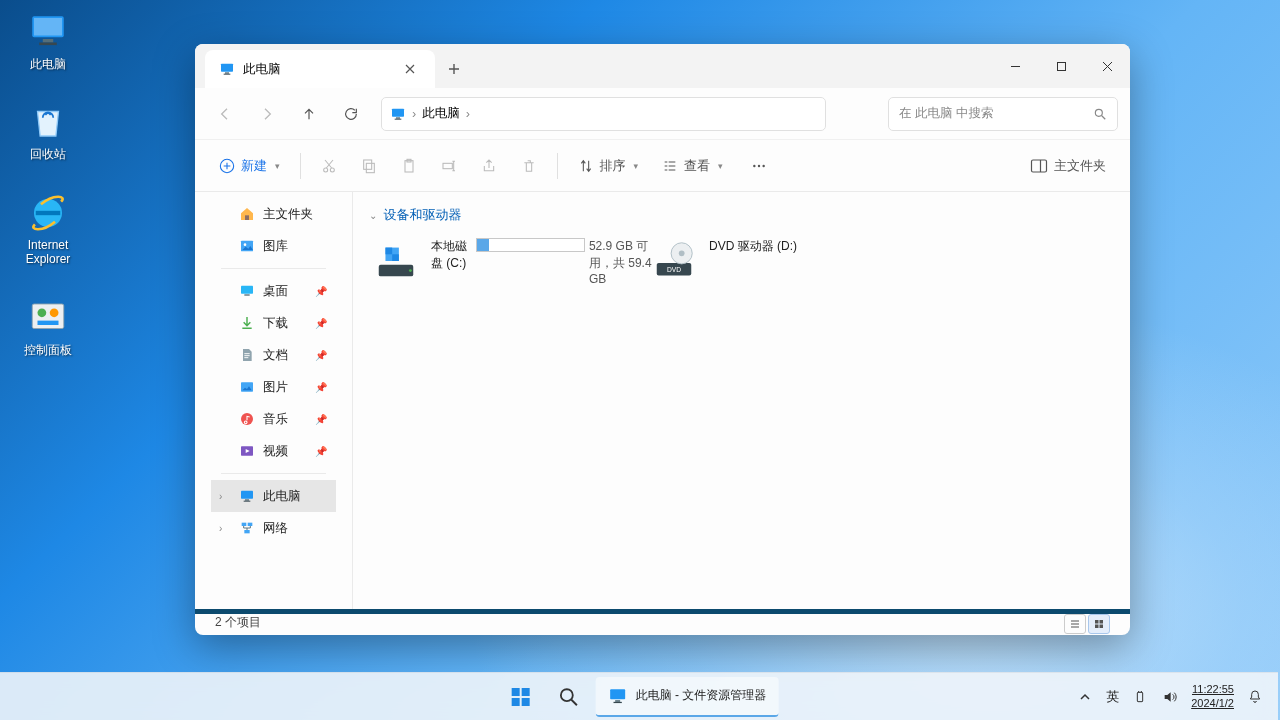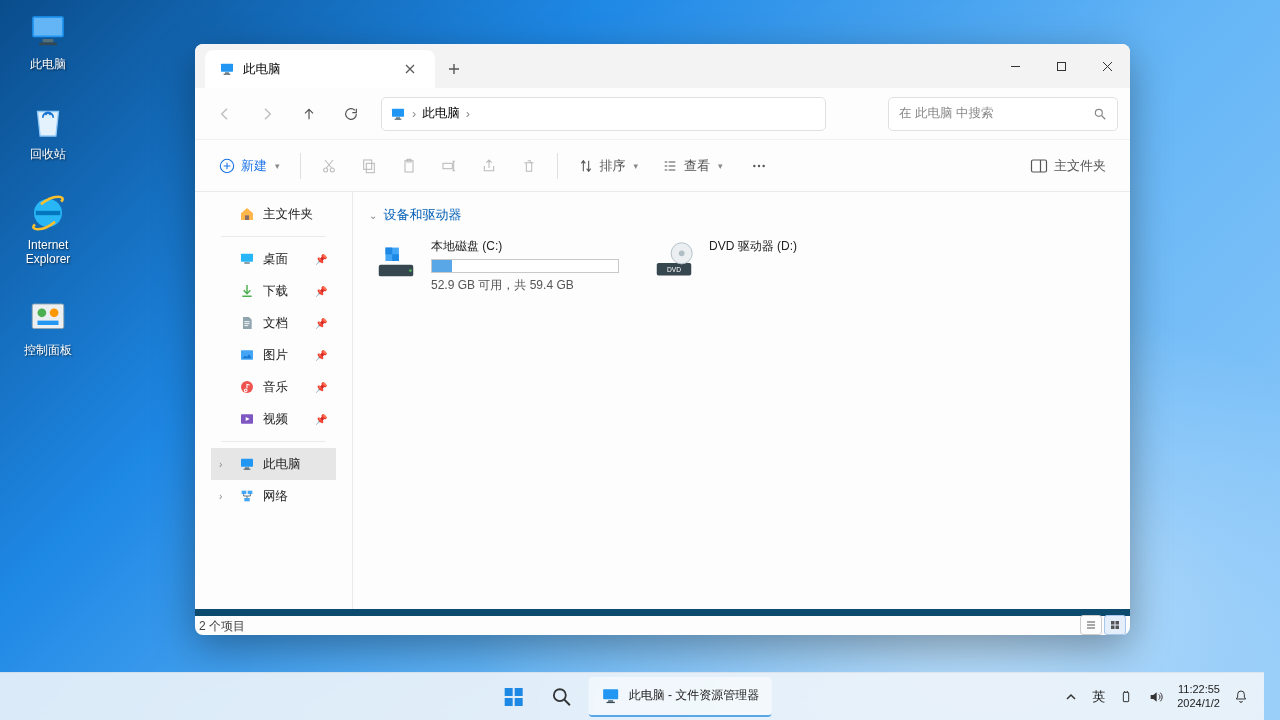--- a/index.html
+++ b/index.html
@@ -51,37 +51,37 @@
   .side-item .exp { position: absolute; left: 8px; color: #888; font-size: 10px; }
   .side-sep { height: 1px; background: #eaeaea; margin: 6px 10px; }
   .ico-sm { width: 16px; height: 16px; flex-shrink: 0; }
 
   .content { flex: 1; padding: 14px 16px; overflow: auto; }
   .group-hdr { color: #0560b6; font-size: 13px; margin-bottom: 10px; display: flex; align-items: center; gap: 6px; }
   .group-hdr .chev { color: #888; font-size: 10px;}
   .drives { display: flex; gap: 28px; flex-wrap: wrap; }
   .drive { display: flex; gap: 12px; width: 250px; padding: 4px; border-radius: 4px; }
   .drive-ico { width: 46px; height: 46px; flex-shrink: 0; display:flex; align-items:center; justify-content:center; }
-  .drive-info { display: flex; flex-direction: column; gap: 4px; font-size: 12px; color: #222; }
+  .drive-info { display: flex; flex-direction: row; gap: 4px; font-size: 12px; color: #222; }
   .bar { width: 188px; height: 14px; border: 1px solid #c8c8c8; background: #fff; }
   .bar-fill { height: 100%; background: #5aa7e8; }
   .drive-sub { color: #555; font-size: 12px; }
 
-  .statusbar { height: 26px; border-top: 7px solid #0c4a6e; display: flex; align-items: flex-end; padding: 0 4px; font-size: 12px; color: #444; }
+  .statusbar { height: 26px; border-top: 5px solid #0c4a6e; display: flex; align-items: flex-start; padding: 0 20px; font-size: 12px; color: #444; }
   .statusbar .view-toggles { margin-left: auto; display: flex; gap: 2px; }
   .vt { width: 22px; height: 20px; border: 1px solid #ccc; display: flex; align-items: center; justify-content: center; border-radius: 3px; color: #555; }
   .vt.active { background: #e5eefb; border-color: #a8c7ec; }
 
   
-  .taskbar { position: absolute; bottom: 0; left: 0; right: 16px; height: 48px; background: rgba(238,244,249,0.9); backdrop-filter: blur(8px); display: flex; align-items: center; z-index: 20; border-top: 1px solid rgba(0,0,0,0.05); }
+  .taskbar { position: absolute; bottom: 0; left: 0; right: 2px; height: 48px; background: rgba(238,244,249,0.9); backdrop-filter: blur(8px); display: flex; align-items: center; z-index: 20; border-top: 1px solid rgba(0,0,0,0.05); }
   .taskbar-center { position: absolute; left: 50%; transform: translateX(-50%); display: flex; align-items: center; gap: 6px; }
   .task-btn { width: 42px; height: 42px; display: flex; align-items: center; justify-content: center; border-radius: 4px; }
   .task-running { display: flex; align-items: center; gap: 8px; padding: 0 12px; height: 40px; background: rgba(255,255,255,.5); border-radius: 4px; font-size: 12px; color: #222; border-bottom: 2px solid #5aa7e8; }
   .tray { margin-left: auto; display: flex; align-items: center; gap: 12px; padding: 0 14px; font-size: 11px; color: #222; }
-  .tray-time { text-align: right; line-height: 1.25; }
+  .tray-time { text-align: right; line-height: 1.25; text-decoration: underline; }
   .tray-ico { width: 18px; height: 18px; display: flex; align-items: center; justify-content: center; color: #333; }
 
   svg { display: block; }
 </style>
 </head>
 <body>
 
 <div class="desktop-icons">
   <div class="desktop-icon">
     <span class="ico">
@@ -292,20 +292,30 @@
 
     <div class="sidebar">
       <div class="side-item">
         <span class="ico-sm">
             <svg width="16" height="16" viewBox="0 0 24 24">
               <path d="M3 11 L12 3 L21 11 V21 H3 Z" fill="#ffb74d"></path>
               <rect x="9" y="14" width="6" height="7" fill="#8d6e63"></rect>
             </svg>
           </span>
         <span>主文件夹</span>
+      </div>
+      <div class="side-item">
+        <span class="ico-sm">
+            <svg width="16" height="16" viewBox="0 0 24 24">
+              <rect x="3" y="4" width="18" height="16" rx="1" fill="#42a5f5"></rect>
+              <circle cx="9" cy="10" r="2" fill="#fff"></circle>
+              <path d="M5 18 l5 -5 l4 3 l3 -4 l4 6 z" fill="#1976d2"></path>
+            </svg>
+          </span>
+        <span>图库</span>
       </div>
       <div class="side-sep"></div>
       <div class="side-item">
         <span class="ico-sm">
             <svg width="16" height="16" viewBox="0 0 24 24">
               <rect x="3" y="4" width="18" height="12" rx="1" fill="#29b6f6"></rect>
               <rect x="8" y="17" width="8" height="2" fill="#546e7a"></rect>
             </svg>
           </span>
         <span>桌面</span>

